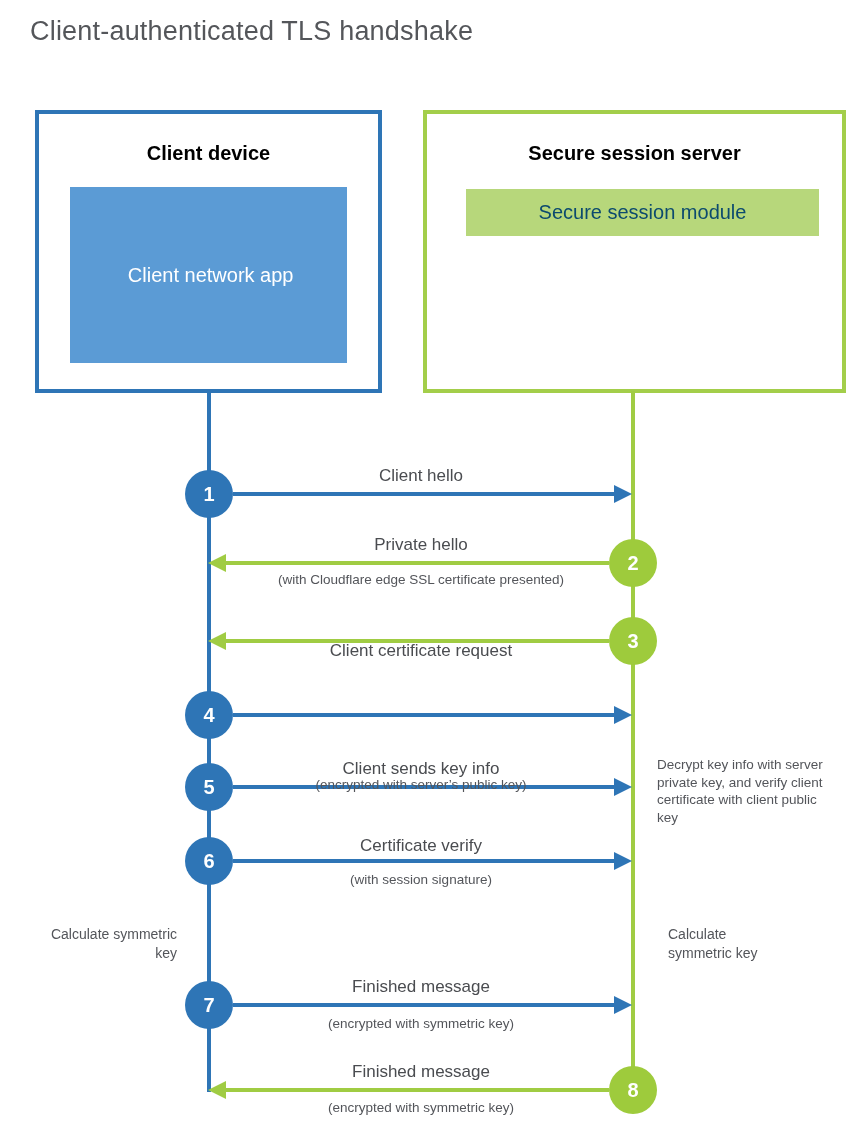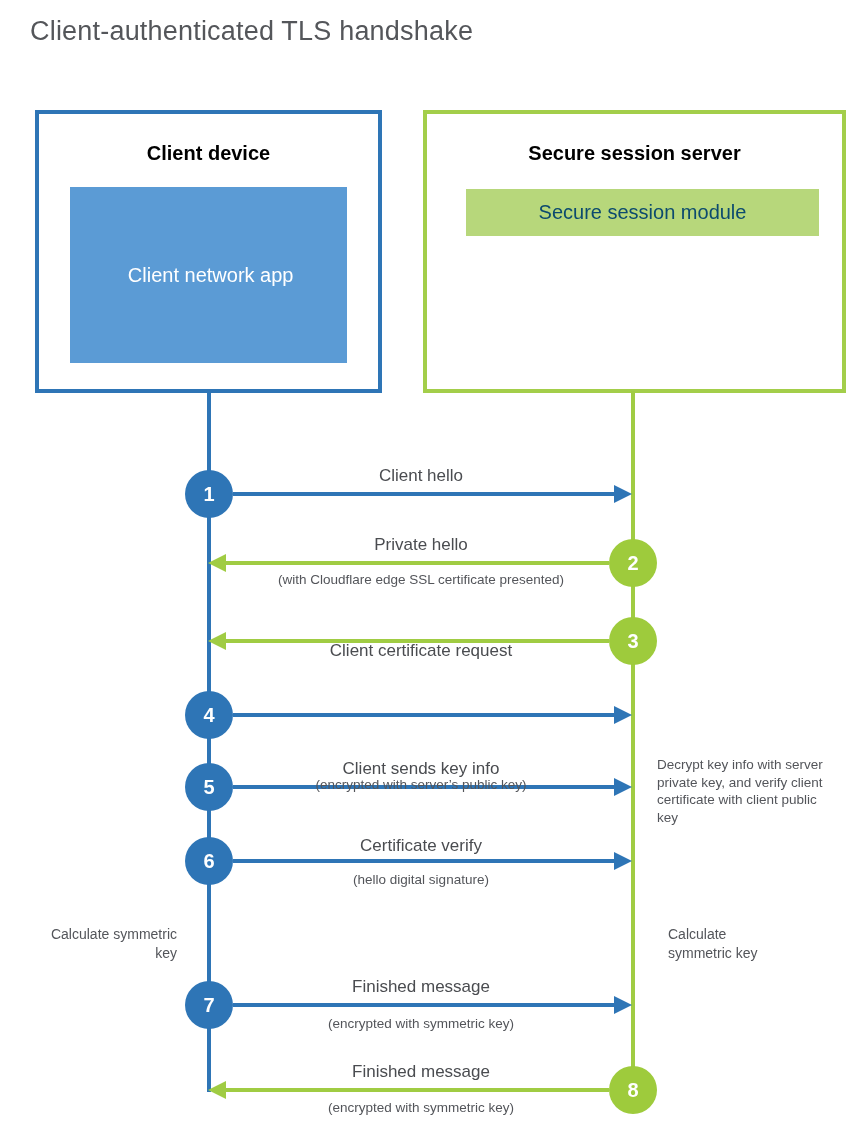--- a/index.html
+++ b/index.html
@@ -89,21 +89,21 @@
 
   <div class="msg-label" style="top:759px;">Client sends key info</div>
   <div class="aline blue" style="left:233px;top:785px;width:384px;"></div>
   <div class="ahead right" style="left:614px;top:778px;"></div>
   <div class="msg-sub" style="top:777px;">(encrypted with server’s public key)</div>
   <div class="circle blue" style="left:185px;top:763px;">5</div>
 
   <div class="msg-label" style="top:791px;margin-top:45px;">Certificate verify</div>
   <div class="aline blue" style="left:233px;top:859px;width:384px;"></div>
   <div class="ahead right" style="left:614px;top:852px;"></div>
-  <div class="msg-sub" style="top:872px;">(hello digital signature)</div>
+  <div class="msg-sub" style="top:872px;">(with session signature)</div>
   <div class="circle blue" style="left:185px;top:837px;">6</div>
 
   <div class="side-note note-decrypt">Decrypt key info with server private key, and verify client certificate with client public key</div>
   <div class="side-note calc-left">Calculate symmetric key</div>
   <div class="side-note calc-right">Calculate symmetric key</div>
 
   <div class="msg-label" style="top:977px;">Finished message</div>
   <div class="aline blue" style="left:233px;top:1003px;width:384px;"></div>
   <div class="ahead right" style="left:614px;top:996px;"></div>
   <div class="msg-sub" style="top:1016px;">(encrypted with symmetric key)</div>

